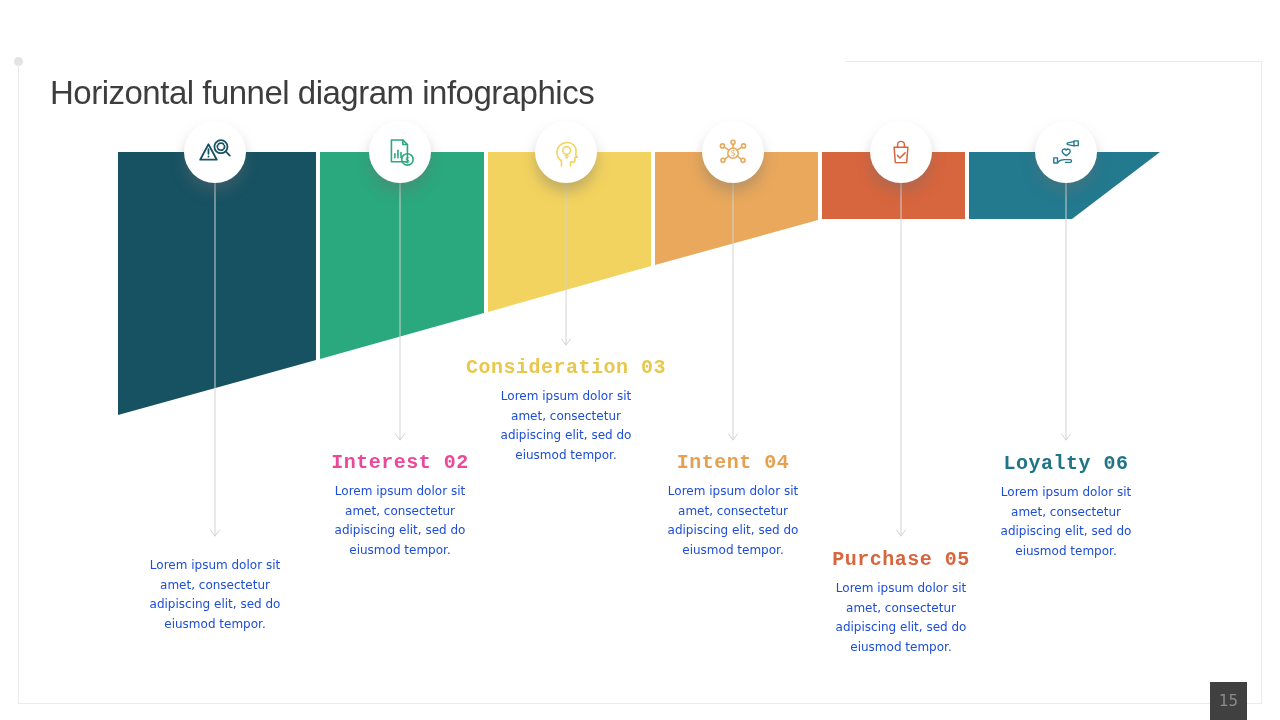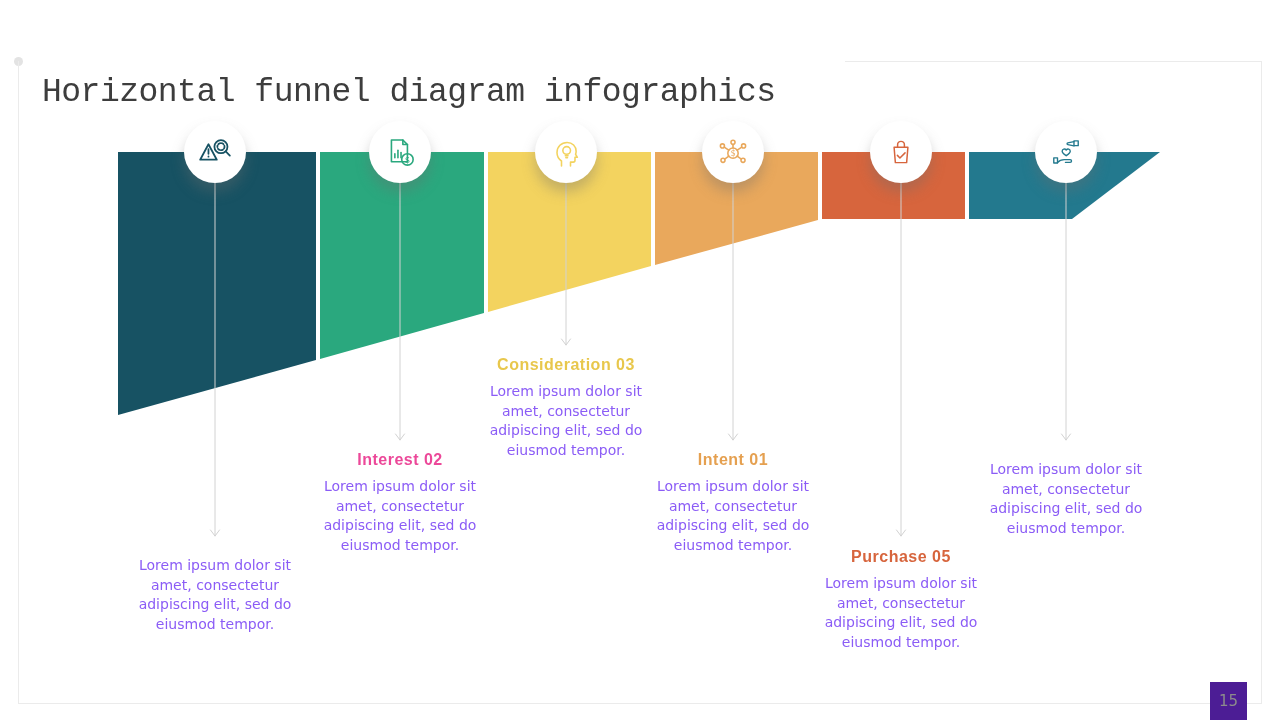--- a/index.html
+++ b/index.html
@@ -5,48 +5,48 @@
   html,body{margin:0;padding:0;}
   body{
     width:1280px;height:720px;background:#ffffff;overflow:hidden;position:relative;
     font-family:"DejaVu Sans", sans-serif;
   }
   
   .frame-line{position:absolute;background:#ebebeb;}
   .frame-dot{position:absolute;width:9px;height:9px;border-radius:50%;background:#e3e3e3;}
   
   .slide-title{
-    position:absolute;left:42px;top:34px;
-    font-family:Liberation Mono, monospace;
+    position:absolute;left:50px;top:34px;
+    font-family:Liberation Sans, sans-serif;
     font-size:33px;letter-spacing:-0.5px;color:#3d3d3d;font-weight:500;
     white-space:nowrap;
     margin-top:40px;
   }
   
   .funnel-svg{position:absolute;left:0;top:0;}
   
   .stage-circle{
     position:absolute;width:62px;height:62px;border-radius:50%;background:#ffffff;
     box-shadow:0 9px 13px rgba(110,110,110,0.35);
     display:flex;align-items:center;justify-content:center;
   }
   
   .stage-text{position:absolute;width:220px;text-align:center;}
   .stage-heading{
-    font-family:Liberation Sans, sans-serif;
-    font-weight:bold;font-size:16px;letter-spacing:0.5px;white-space:nowrap;
+    font-family:Liberation Mono, monospace;
+    font-weight:bold;font-size:20px;letter-spacing:0.5px;white-space:nowrap;
   }
   .stage-desc{
-    margin-top:8px;font-size:14px;line-height:19.5px;color:#8b5cf6;
+    margin-top:8px;font-size:12px;line-height:19.5px;color:#1d4ed8;
     white-space:pre-line;
   }
   
   .page-number-box{
     position:absolute;left:1210px;top:682px;width:37px;height:38px;
-    background:#4c1d95;color:#8c8c8c;font-size:15px;
+    background:#404040;color:#8c8c8c;font-size:15px;
     display:flex;align-items:center;justify-content:center;
   }
 </style>
 </head>
 <body>
 
 <div class="frame-dot" style="left:14px;top:57px;"></div>
 <div class="frame-line" style="left:18px;top:61px;width:1px;height:642px;"></div>
 <div class="frame-line" style="left:1261px;top:61px;width:1px;height:642px;"></div>
 <div class="frame-line" style="left:18px;top:703px;width:1244px;height:1px;"></div>
@@ -179,33 +179,34 @@
 eiusmod tempor.</div>
 </div>
 <div class="stage-text" style="left:456px;top:356px;">
   <div class="stage-heading" style="color: rgb(232, 199, 76);">Consideration 03</div>
   <div class="stage-desc">Lorem ipsum dolor sit
 amet, consectetur
 adipiscing elit, sed do
 eiusmod tempor.</div>
 </div>
 <div class="stage-text" style="left:623px;top:451px;">
-  <div class="stage-heading" style="color: rgb(229, 160, 80);">Intent 01</div>
+  <div class="stage-heading" style="color: rgb(229, 160, 80);">Intent 04</div>
   <div class="stage-desc">Lorem ipsum dolor sit
 amet, consectetur
 adipiscing elit, sed do
 eiusmod tempor.</div>
 </div>
 <div class="stage-text" style="left:791px;top:548px;">
   <div class="stage-heading" style="color: rgb(215, 101, 61); text-align: center;">Purchase 05</div>
   <div class="stage-desc">Lorem ipsum dolor sit
 amet, consectetur
 adipiscing elit, sed do
 eiusmod tempor.</div>
 </div>
 <div class="stage-text" style="left:956px;top:452px;">
+  <div class="stage-heading" style="color: rgb(31, 116, 136);">Loyalty 06</div>
   <div class="stage-desc">Lorem ipsum dolor sit
 amet, consectetur
 adipiscing elit, sed do
 eiusmod tempor.</div>
 </div>
 
 <div class="page-number-box">15</div>
 
 </body></html>

